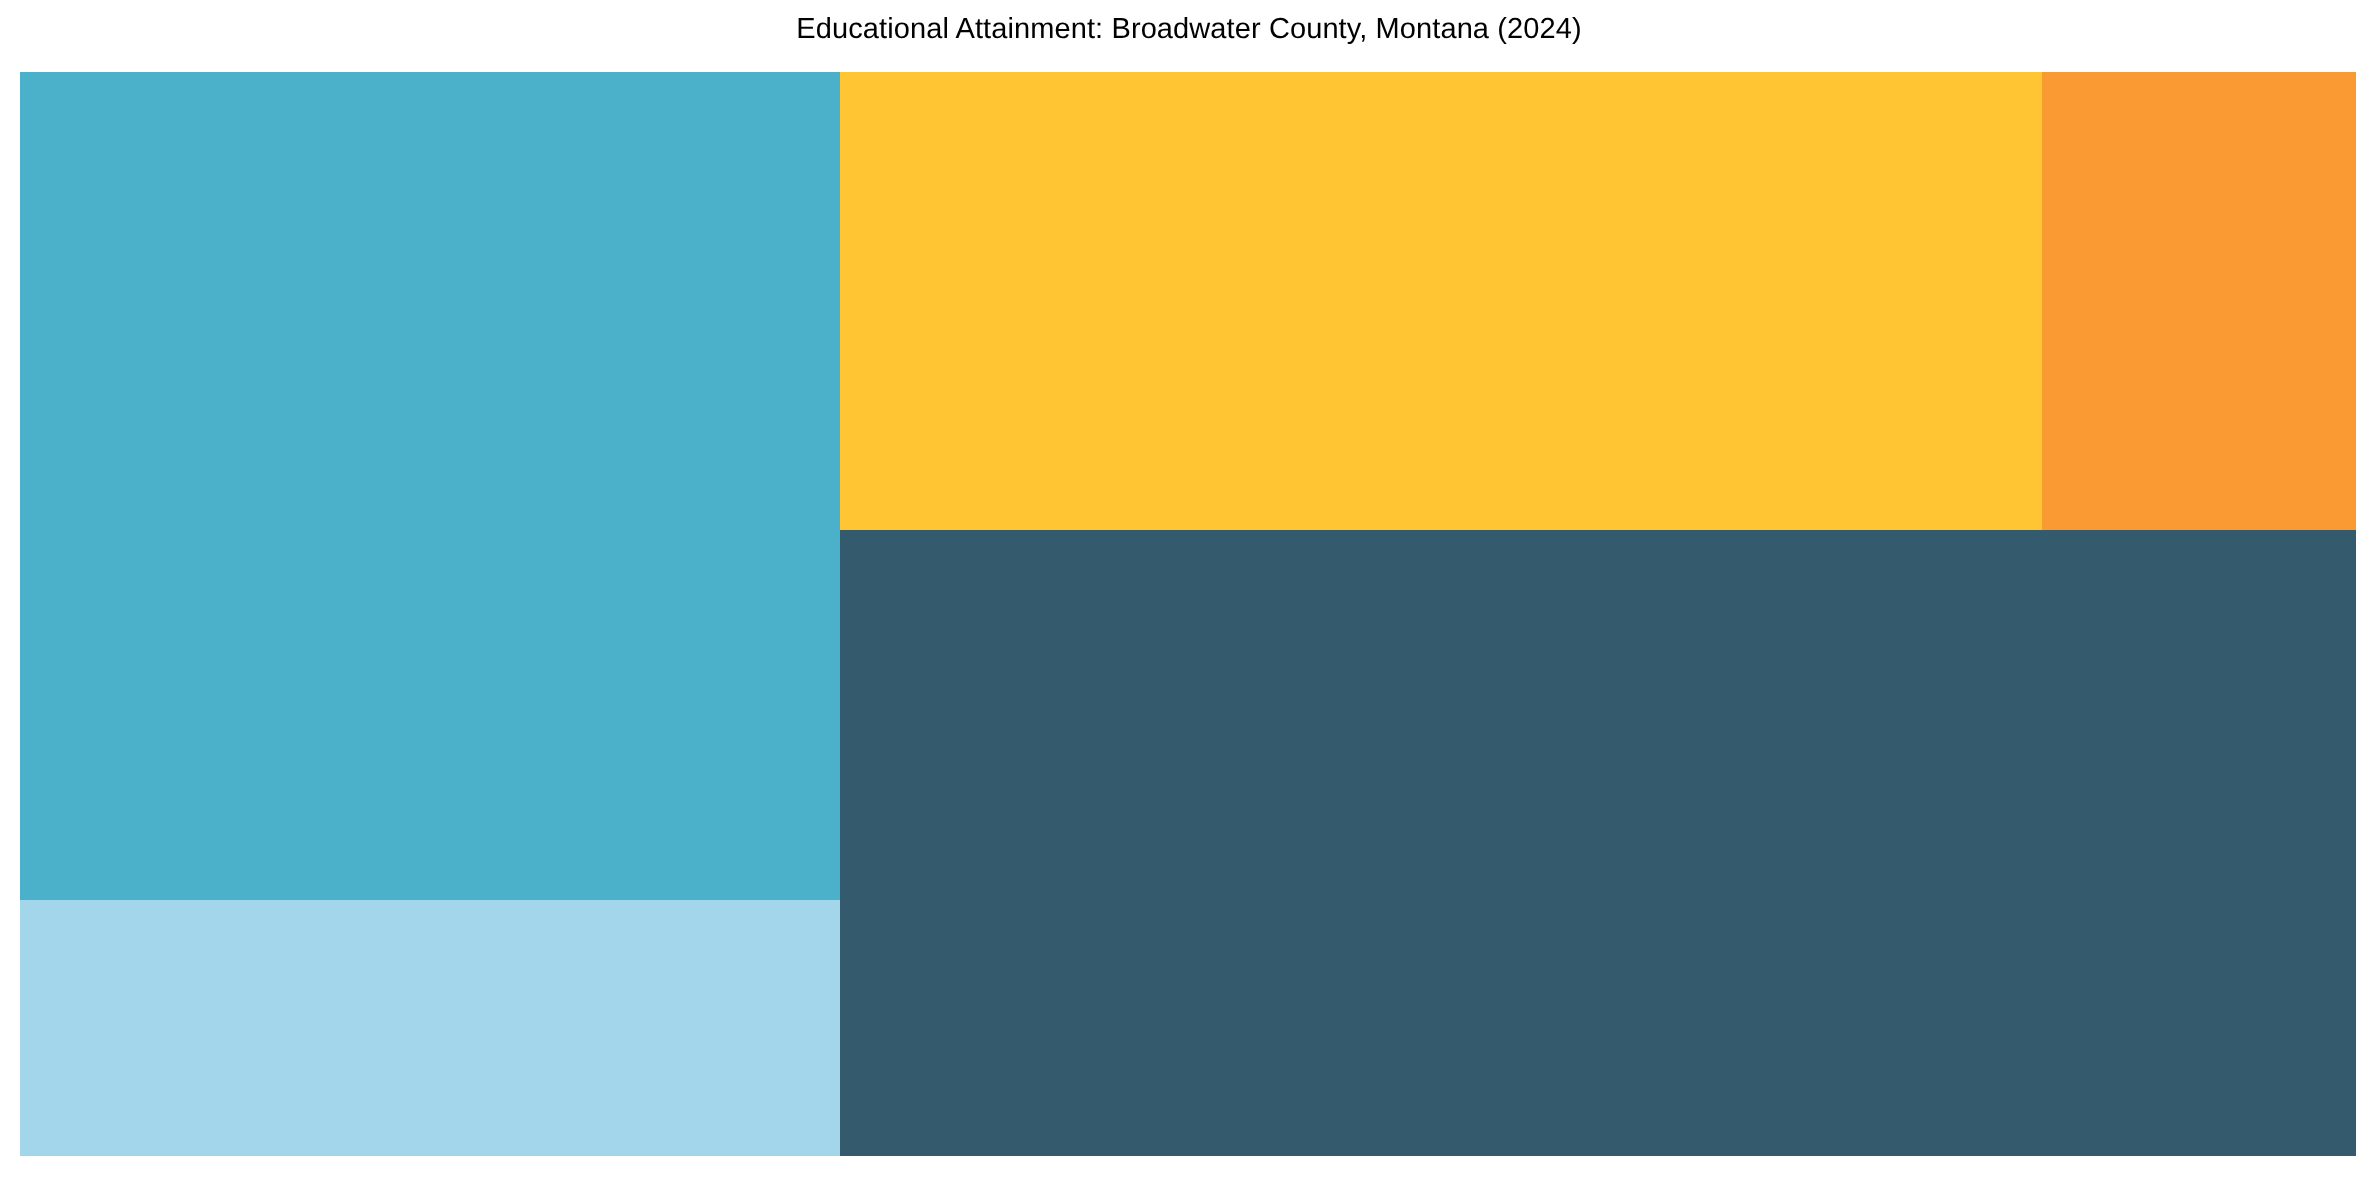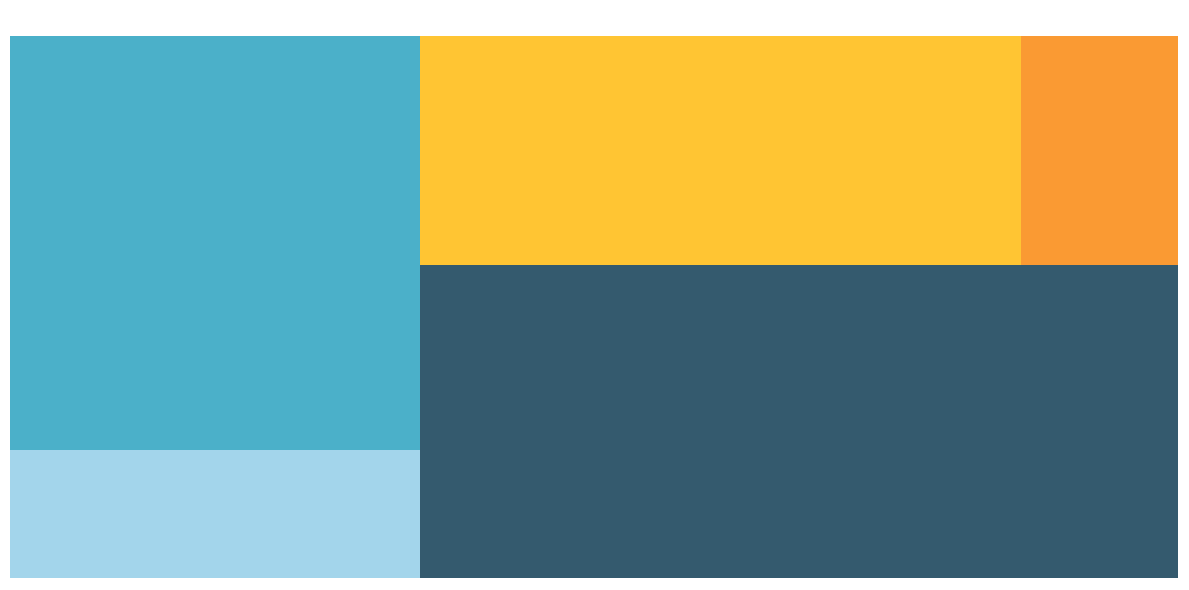--- a/index.html
+++ b/index.html
@@ -51,20 +51,21 @@
     color: #ffffff;
     opacity: 0;
     pointer-events: none;
   }
 </style>
 </head>
 <body>
 
 <div id="figure" style="background: rgb(255, 255, 255);">
 
+  <div id="chart-title" style="color: rgb(0, 0, 0);">Educational Attainment: Broadwater County, Montana (2024)</div>
 
   <div id="plot-area" style="left: 10px; top: 36px; width: 1168px; height: 542px;">
 
     <div class="tm-tile" style="left: 0px; top: 0px; width: 410px; height: 414px; background: rgb(75, 176, 201);">
       <span class="tm-label">High school graduate (includes equivalency)</span>
     </div>
 
     <div class="tm-tile" style="left: 410px; top: 229px; width: 758px; height: 313px; background: rgb(52, 90, 110);">
       <span class="tm-label">Some college, no degree</span>
     </div>

